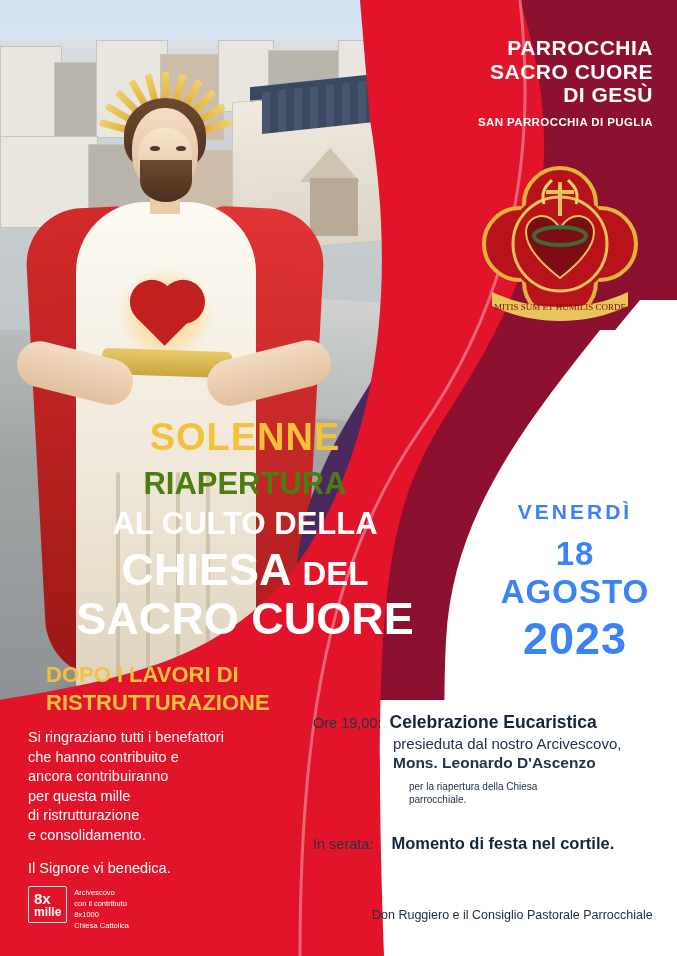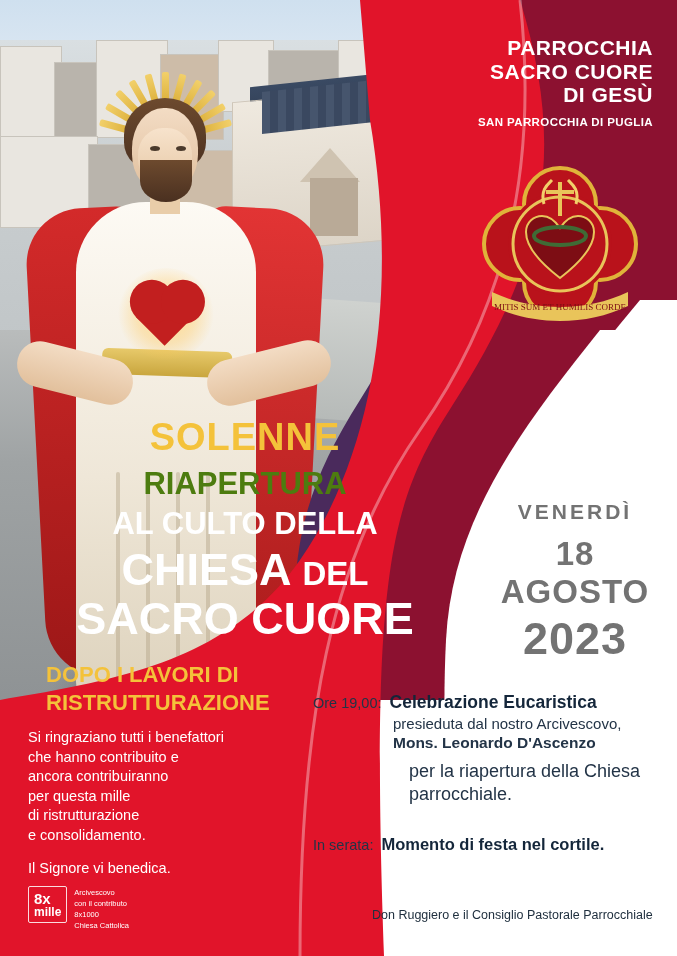--- a/index.html
+++ b/index.html
@@ -258,36 +258,36 @@
   }
 
   
   .thanks {
     position: absolute; left: 28px; top: 728px; width: 230px;
     color: #fff; font-size: 14.5px; line-height: 1.35;
   }
   .thanks .bless { margin-top: 14px; }
 
   
-  .date-block { position: absolute; left: 495px; top: 500px; width: 160px; text-align: center; color:#737373; }
+  .date-block { position: absolute; left: 495px; top: 500px; width: 160px; text-align: center; color:#3b82f6; }
   .d-venerdi { font-size: 21px; font-weight: bold; letter-spacing: 3px; }
   .d-giorno { font-size: 33px; font-weight: bold; letter-spacing: 1px; margin-top: 11px; }
   .d-anno { font-size: 45px; font-weight: bold; letter-spacing: 1px; margin-top: 2px; }
 
   
-  .program { position: absolute; left: 313px; top: 692px; width: 345px; color: #16283c; }
+  .program { position: absolute; left: 313px; top: 712px; width: 345px; color: #16283c; }
   .row { display: flex; align-items: baseline; }
   .ora { font-size: 14.5px; color:#233447; white-space: nowrap; }
   .evt-main { font-size: 17.5px; font-weight: bold; margin-left: 8px; color:#14263a; }
   .evt-sub { font-size: 15px; margin-left: 80px; margin-top: 2px; color:#233447; }
   .evt-sub.b { font-weight: bold; font-size: 15.5px; }
-  .evt-sub2 { font-size: 18px; margin-left: 80px; margin-top: 8px; line-height: 1.3; color:#233447;padding-left:16px; }
+  .evt-sub2 { font-size: 10px; margin-left: 80px; margin-top: 8px; line-height: 1.3; color:#233447;padding-left:16px; }
   .row2 { margin-top: 28px; }
   .serata { font-size: 14.5px; color:#233447; }
-  .serata-evt { font-size: 16.5px; font-weight: bold; margin-left: 8px; color:#14263a; }
+  .serata-evt { font-size: 16.5px; font-weight: bold; margin-left: 8px; color:#14263a;padding-left:10px; }
 
   
   .footer-credit {
     position: absolute; left: 372px; top: 908px;
     font-size: 12.5px; color: #20303f;
   }
   .otto { position: absolute; left: 28px; top: 886px; display: flex; align-items: flex-start; color:#fff; }
   .otto-logo {
     font-size: 15px; font-weight: bold; line-height: 1;
     border: 1px solid rgba(255,255,255,.85); padding: 4px 5px; border-radius: 2px;

